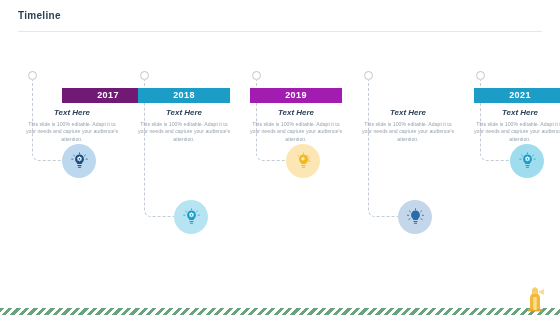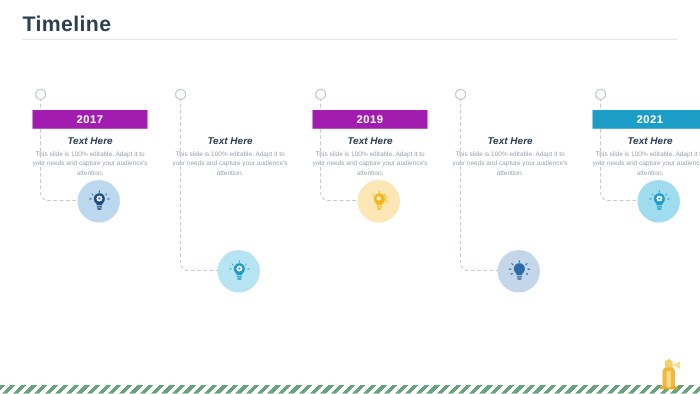--- a/index.html
+++ b/index.html
@@ -13,21 +13,21 @@
     font-family: "Liberation Sans", sans-serif;
     overflow: hidden;
     position: relative;
   }
 
   
   #slide-title {
     position: absolute;
     left: 18px;
     top: 10px;
-    font-size: 17px;
+    font-size: 10px;
     font-weight: bold;
     color: #2b3f55;
     letter-spacing: 0.3px;
   }
   #title-rule {
     position: absolute;
     left: 18px;
     top: 31px;
     width: 524px;
     height: 1px;
@@ -147,21 +147,21 @@
 </head>
 <body>
 
 <div id="slide-title">Timeline</div>
 <div id="title-rule"></div>
 
 <div id="timeline">
     <div class="tl-col" style="left: 14px;">
       <div class="tl-node"></div>
       <div class="tl-connector" style="height: 81px;"></div>
-      <div class="tl-year" style="background: #a21caf;">2017</div>
+      <div class="tl-year" style="background: #701a75; margin-left: 36px;">2017</div>
       <div class="tl-heading">Text Here</div>
       <div class="tl-body">This slide is 100% editable. Adapt it to your needs and capture your audience's attention.</div>
       <div class="tl-bubble" style="background: rgb(188, 216, 239); left: 48px; top: 84px;">
         <span>
           <svg viewBox="0 0 24 24" width="19" height="19">
             <path d="M12 3.2c-3.2 0-5.6 2.5-5.6 5.6 0 2.1 1.1 3.6 2.1 4.7.5.6.8 1.1.8 1.8h5.4c0-.7.3-1.2.8-1.8 1-1.1 2.1-2.6 2.1-4.7 0-3.1-2.4-5.6-5.6-5.6z" fill="#1b4e7e"></path>
             <rect x="9.3" y="16.3" width="5.4" height="1.5" rx="0.6" fill="#1b4e7e"></rect>
             <rect x="9.9" y="18.5" width="4.2" height="1.4" rx="0.6" fill="#1b4e7e"></rect>
             <circle cx="12" cy="8.6" r="2.6" fill="#ffffff"></circle>
             <circle cx="12" cy="8.6" r="1.1" fill="#1b4e7e"></circle>
@@ -178,20 +178,21 @@
             <line x1="19.4" y1="4" x2="18.4" y2="4.9" stroke="#1b4e7e" stroke-width="1" stroke-linecap="round"></line>
             <line x1="2.2" y1="9" x2="3.6" y2="9" stroke="#1b4e7e" stroke-width="1" stroke-linecap="round"></line>
             <line x1="20.4" y1="9" x2="21.8" y2="9" stroke="#1b4e7e" stroke-width="1" stroke-linecap="round"></line>
           </svg>
         </span>
       </div>
     </div>
     <div class="tl-col" style="left: 126px;">
       <div class="tl-node"></div>
       <div class="tl-connector" style="height: 137px;"></div>
+      <div class="tl-year" style="background: rgb(27, 157, 200);">2018</div>
       <div class="tl-heading">Text Here</div>
       <div class="tl-body">This slide is 100% editable. Adapt it to your needs and capture your audience's attention.</div>
       <div class="tl-bubble" style="background: rgb(183, 228, 242); left: 48px; top: 140px;">
         <span>
           <svg viewBox="0 0 24 24" width="19" height="19">
             <path d="M12 3.2c-3.2 0-5.6 2.5-5.6 5.6 0 2.1 1.1 3.6 2.1 4.7.5.6.8 1.1.8 1.8h5.4c0-.7.3-1.2.8-1.8 1-1.1 2.1-2.6 2.1-4.7 0-3.1-2.4-5.6-5.6-5.6z" fill="#1b9dc8"></path>
             <rect x="9.3" y="16.3" width="5.4" height="1.5" rx="0.6" fill="#1b9dc8"></rect>
             <rect x="9.9" y="18.5" width="4.2" height="1.4" rx="0.6" fill="#1b9dc8"></rect>
             <circle cx="12" cy="8.6" r="2.6" fill="#ffffff"></circle>
             <circle cx="12" cy="8.6" r="1.1" fill="#1b9dc8"></circle>

